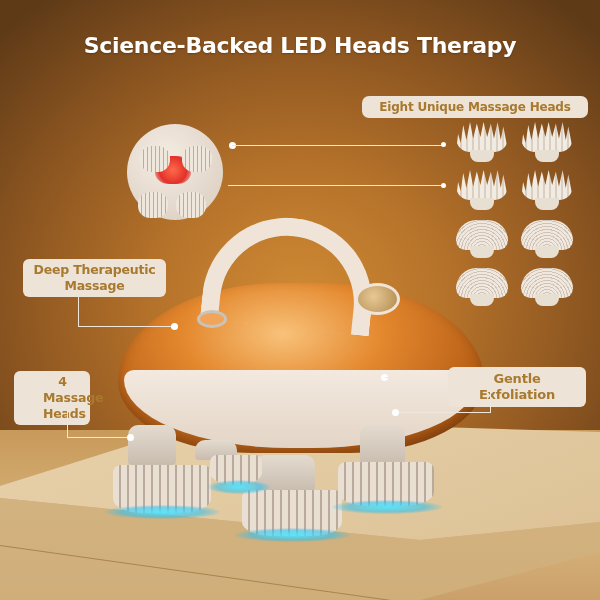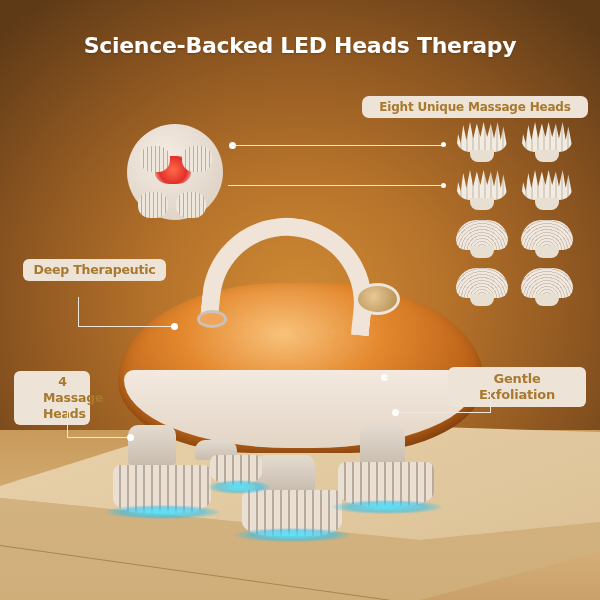--- a/index.html
+++ b/index.html
@@ -204,20 +204,21 @@
 <div class="foot" style="left:242px;top:490px;width:100px;height:46px;"></div>
 <div class="foot" style="left:338px;top:462px;width:96px;height:44px;"></div>
 
 <div class="glow" style="left:105px;top:505px;width:115px;"></div>
 <div class="glow" style="left:208px;top:480px;width:62px;"></div>
 <div class="glow" style="left:235px;top:528px;width:115px;"></div>
 <div class="glow" style="left:332px;top:500px;width:110px;"></div>
 
 <div class="pill deep">
   <div>Deep Therapeutic</div>
+  <div>Massage</div>
 </div>
 <div class="line" style="left:78px;top:297px;width:1px;height:30px;"></div>
 <div class="line" style="left:78px;top:326px;width:95px;height:1px;"></div>
 <div class="dot" style="left:171px;top:323px;"></div>
 
 <div class="pill four">
   <div>4 Massage</div>
   <div>Heads</div>
 </div>
 <div class="line" style="left:67px;top:410px;width:1px;height:28px;"></div>

